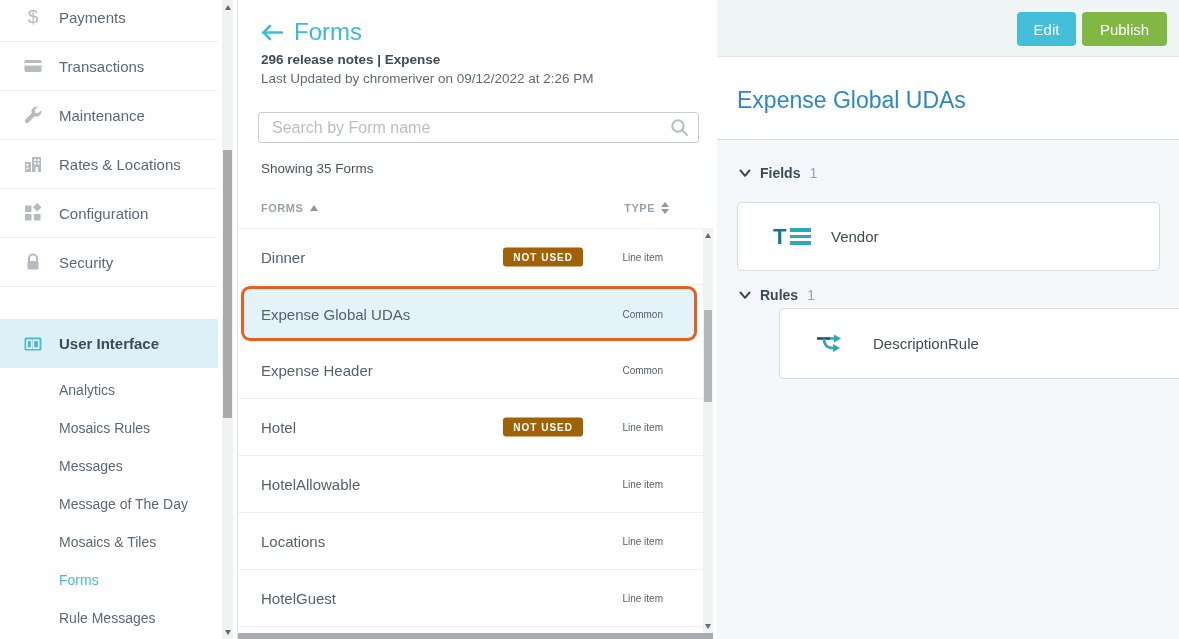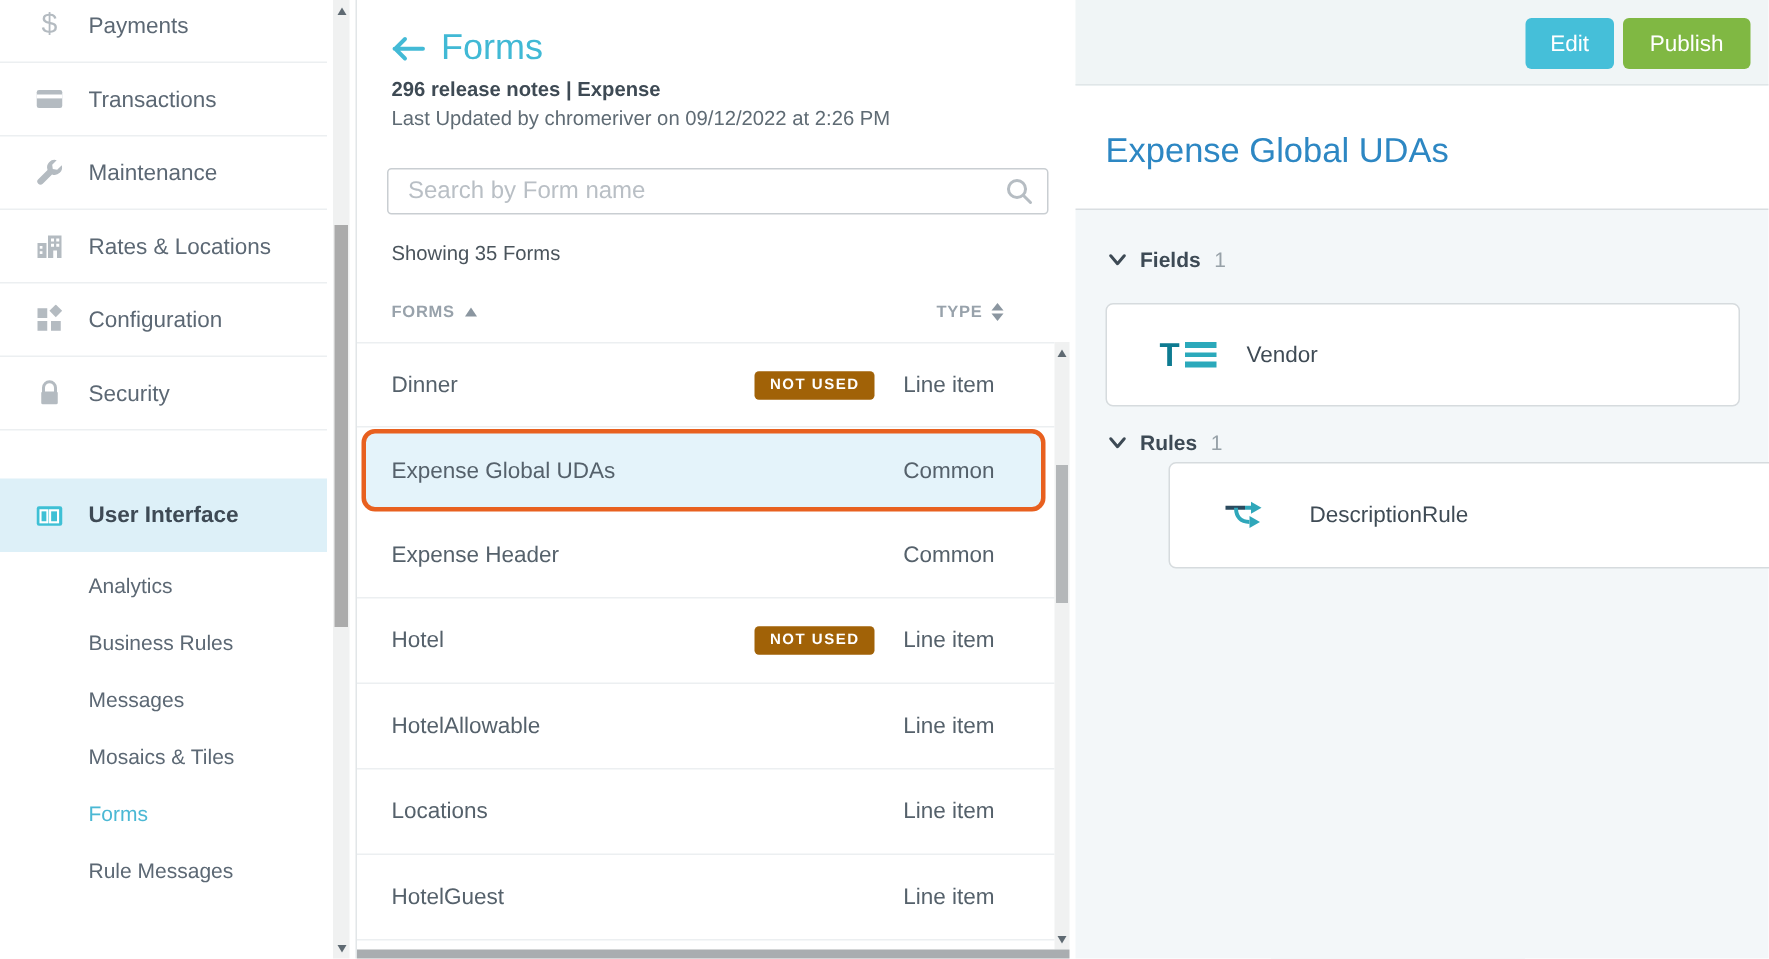--- a/index.html
+++ b/index.html
@@ -56,21 +56,21 @@
   .sort-both { display:flex; flex-direction:column; gap:2px; }
   .sort-both .u { border-left:4.5px solid transparent; border-right:4.5px solid transparent; border-bottom:5.5px solid #8b96a0; }
   .sort-both .d { border-left:4.5px solid transparent; border-right:4.5px solid transparent; border-top:5.5px solid #8b96a0; }
 
   .rows { position:absolute; left:0; top:228px; width:465px; }
   .row { position:relative; height:57px; border-bottom:1px solid #eceff1; cursor:pointer; }
   .rows .row:first-child { border-top:1px solid #eceff1; }
   .row-name { position:absolute; left:23px; top:50%; transform:translateY(-50%);
     font-size:15px; color:#55616b; z-index:1; }
   .row-type { position:absolute; right:40px; top:50%; transform:translateY(-50%);
-    font-size:15px; color:#55616b; z-index:1; }
+    font-size:10px; color:#55616b; z-index:1; }
   .row-badge { position:absolute; right:120px; top:50%; transform:translateY(-50%);
     background:#a16207; color:#fff; font-size:10px; font-weight:bold; letter-spacing:1px;
     padding:4px 10px; border-radius:3px; z-index:1; }
   .row.sel { border-bottom:none; }
   .row.sel::before { content:''; position:absolute; left:3px; right:6px; top:1px; bottom:1px;
     background:#e4f3fa; border:3px solid #e8601f; border-radius:9px; }
 
   .mid-bottom-bar { position:absolute; left:0; top:633px; width:475px; height:6px; background:#a9adb0; }
 
   
@@ -176,24 +176,27 @@
             <rect x="4" y="6.2" width="4.6" height="8" fill="none" stroke="#fff" stroke-width="1.4"></rect>
             <rect x="10.4" y="6.2" width="5.3" height="8" fill="none" stroke="#fff" stroke-width="1.4"></rect>
           </svg>
       </span>
       <span class="nav-label">User Interface</span>
     </div>
     <div class="sub-item" style="margin-top:3px;">
         <span>Analytics</span>
       </div>
     <div class="sub-item">
-        <span>Business Rules</span>
+        <span>Mosaics Rules</span>
       </div>
     <div class="sub-item">
         <span>Messages</span>
+      </div>
+    <div class="sub-item">
+        <span>Message of The Day</span>
       </div>
     <div class="sub-item">
         <span>Mosaics &amp; Tiles</span>
       </div>
     <div class="sub-item selected">
         <span>Forms</span>
       </div>
     <div class="sub-item">
         <span>Rule Messages</span>
       </div>

